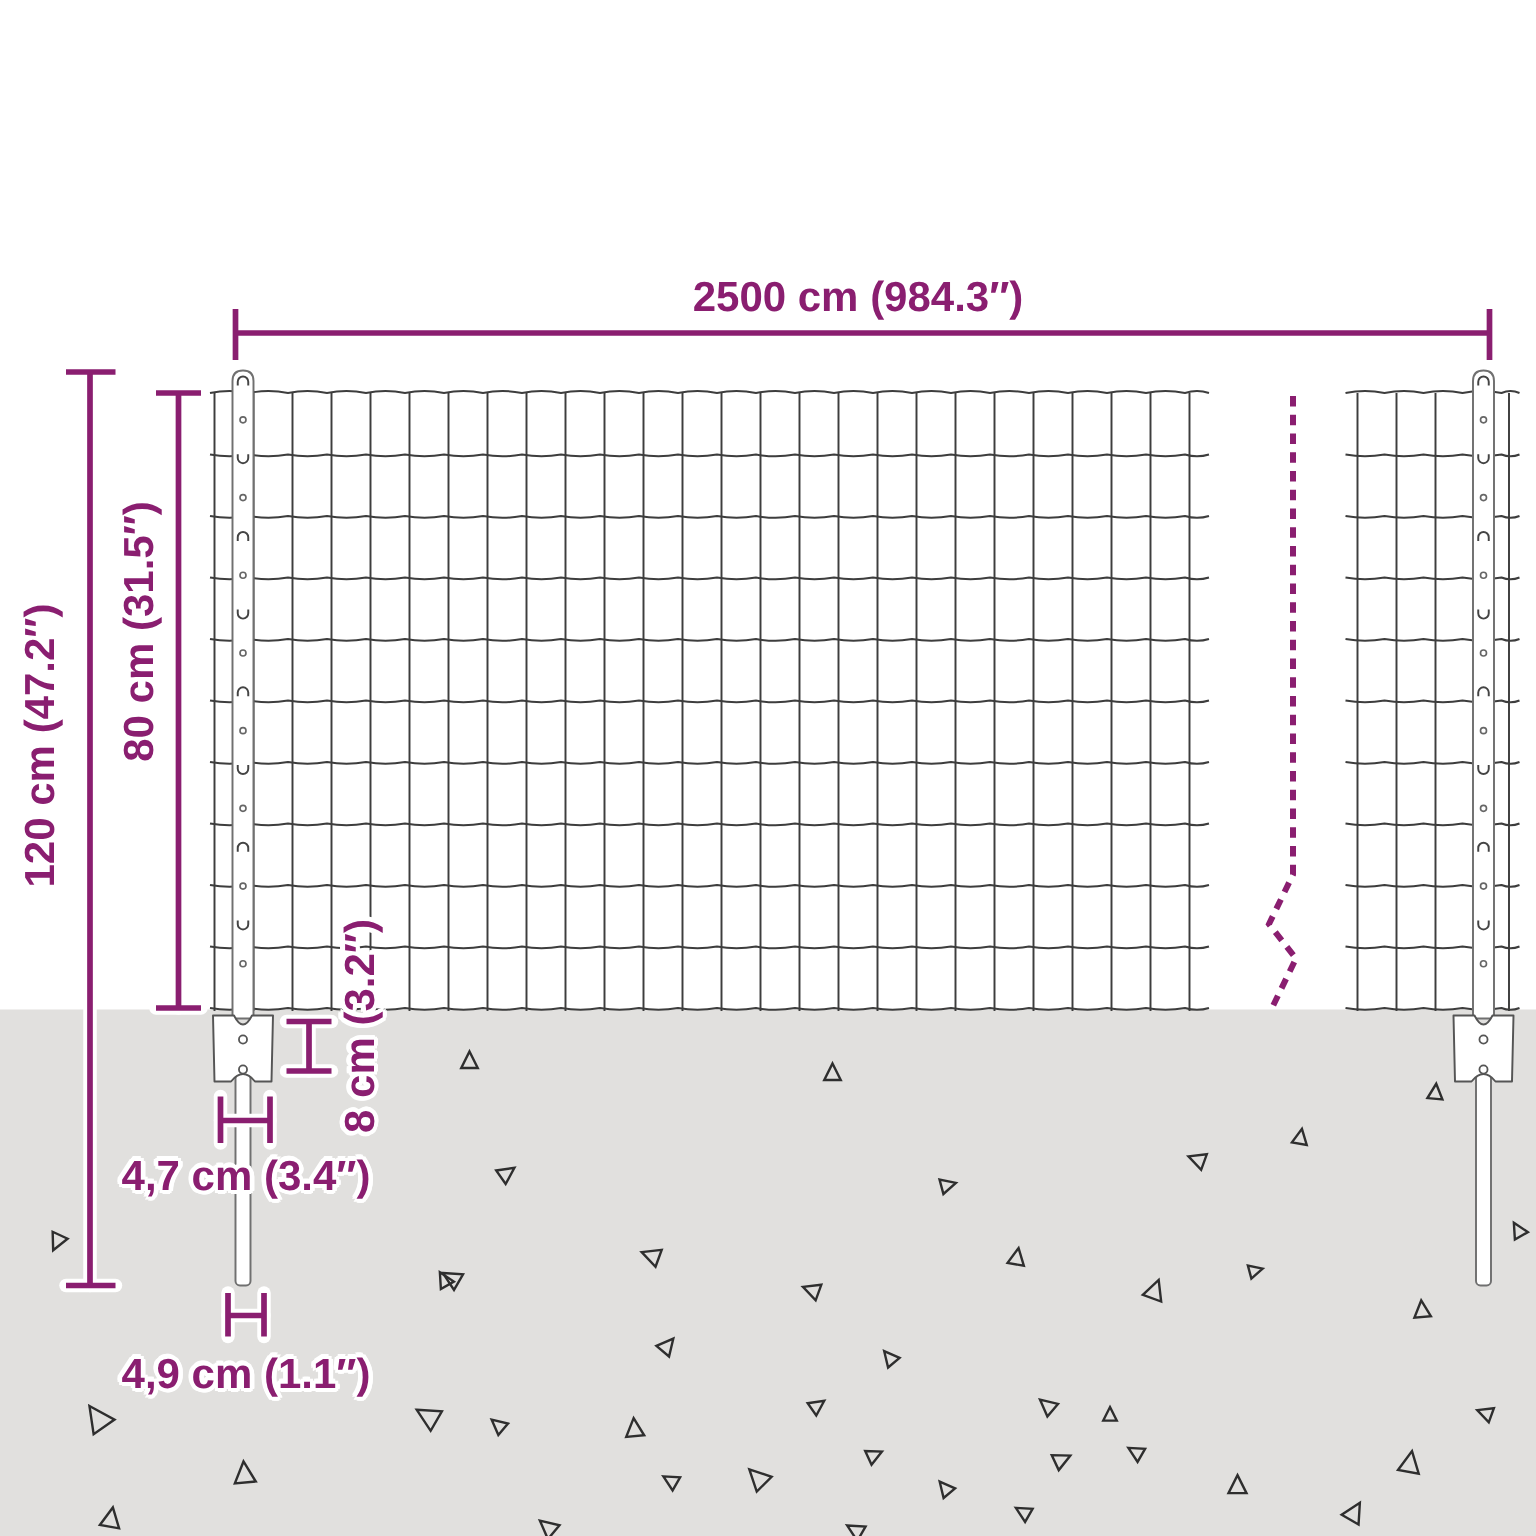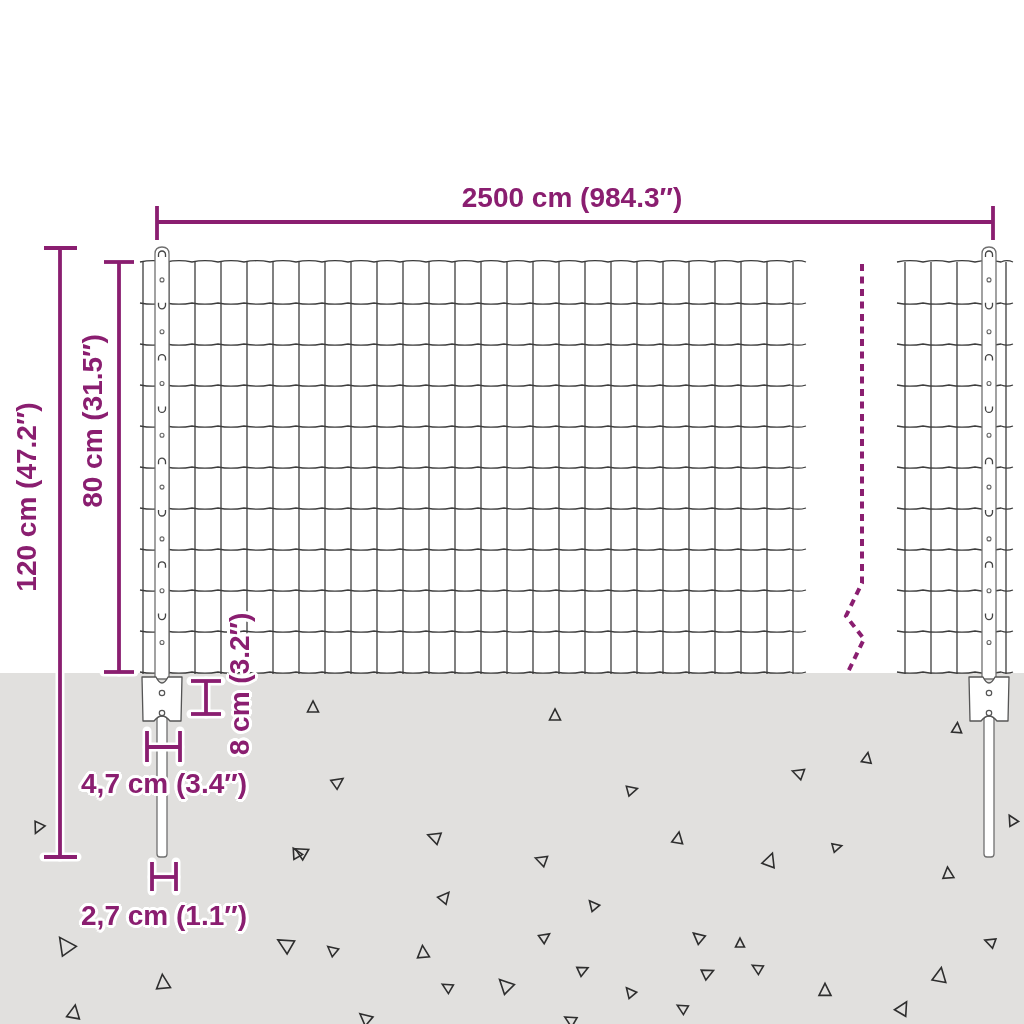--- a/index.html
+++ b/index.html
@@ -236,14 +236,14 @@
           <line x1="152" y1="862" x2="152" y2="891" stroke="#8a1e70" stroke-width="3.8" stroke-linecap="butt"></line>
           <line x1="176" y1="862" x2="176" y2="891" stroke="#8a1e70" stroke-width="3.8" stroke-linecap="butt"></line>
         </g>
       </g>
     </svg>
   <div class="lbl" id="lbl-total">2500 cm (984.3″)</div>
   <div class="lbl rot" id="lbl-120">120 cm (47.2″)</div>
   <div class="lbl rot" id="lbl-80">80 cm (31.5″)</div>
   <div class="lbl rot" id="lbl-8">8 cm (3.2″)</div>
   <div class="lbl" id="lbl-82">4,7 cm (3.4″)</div>
-  <div class="lbl" id="lbl-27">2,7 cm (1.1″)</div>
+  <div class="lbl" id="lbl-27">4,9 cm (1.1″)</div>
 </div>
 
 </body></html>

